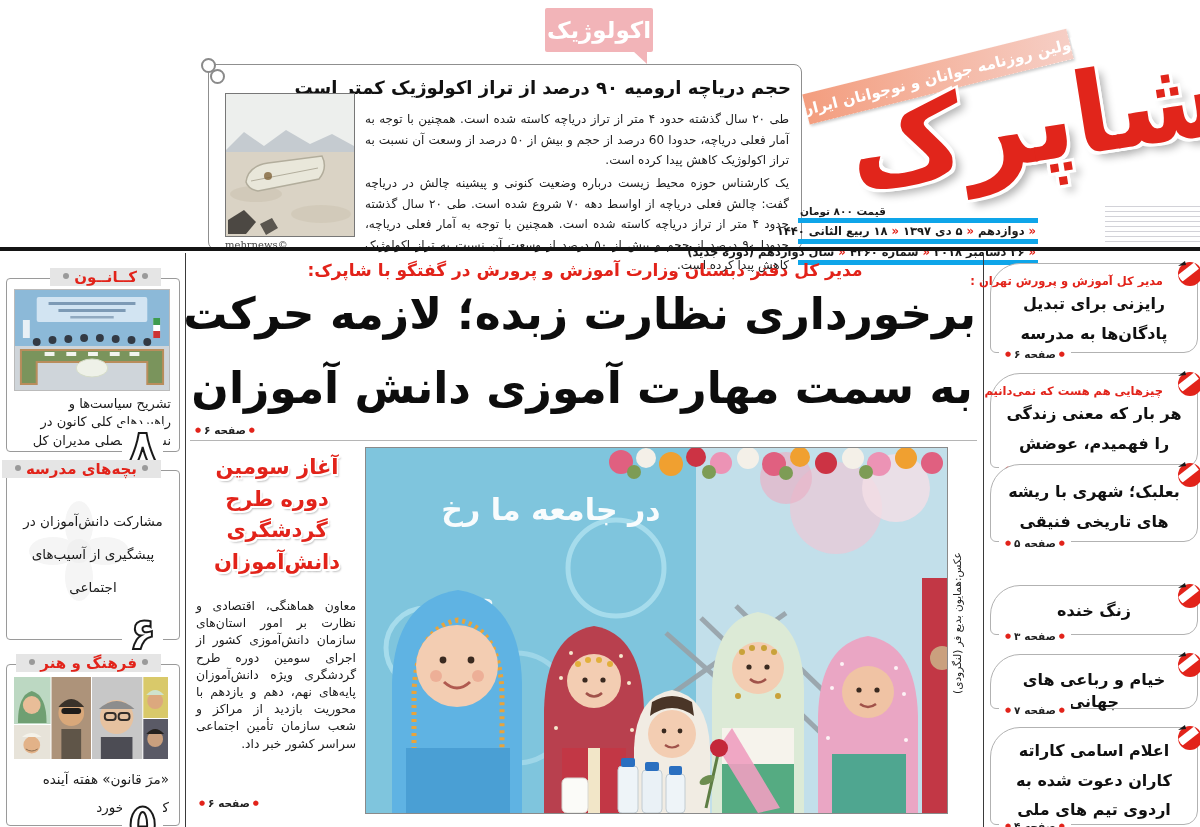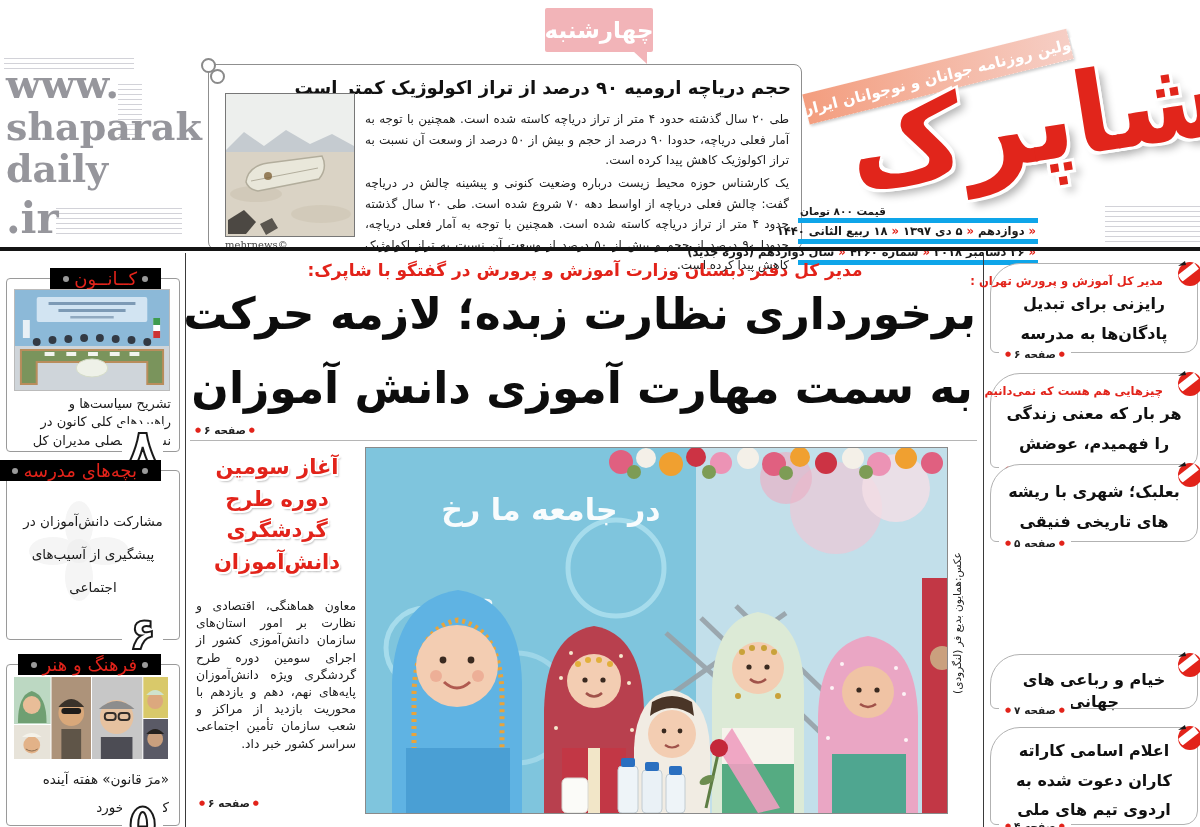--- a/index.html
+++ b/index.html
@@ -83,22 +83,22 @@
   
   .photo{position:absolute;left:365px;top:447px;width:581px;height:365px;border:1px solid #8a8a8a;background:#bcd;}
   .photo svg{display:block;}
   .photo-caption{position:absolute;left:946px;top:447px;width:28px;height:365px;}
   .photo-caption span{position:absolute;left:-154px;top:170px;display:block;width:330px;text-align:center;
             transform:rotate(-90deg);font-size:10.5px;color:#222;direction:rtl;white-space:nowrap;}
 
   
   .lbox{position:absolute;left:6px;width:172px;border:1.5px solid #9a9a9a;border-radius:4px;background:#fff;}
   .lbox1{top:278px;height:172px;} .lbox2{top:470px;height:168px;} .lbox3{top:664px;height:160px;}
-  .lbox-header{position:absolute;top:-11px;right:18px;background:#000000;padding:0 8px;color:#e2231a;
-               font-size:18px;font-weight:normal;white-space:nowrap;}
+  .lbox-header{position:absolute;top:-11px;right:18px;background:#e5e5e5;padding:0 8px;color:#e2231a;
+               font-size:15px;font-weight:bold;white-space:nowrap;}
   .lbox-header::before,.lbox-header::after{content:"";display:inline-block;width:6px;height:6px;border-radius:50%;
                background:#9a9a9a;vertical-align:3px;margin:0 5px;}
   .lbox1 .limg{position:absolute;left:7px;top:10px;width:154px;height:100px;border:1px solid #bbb;}
   .lbox1 .ltext{position:absolute;right:8px;left:8px;top:116px;direction:rtl;text-align:right;
                 font-size:13px;line-height:1.42;color:#1a1a1a;}
   .lbox2 .ltext{position:absolute;right:10px;left:10px;top:34px;direction:rtl;text-align:center;
                 font-size:13.5px;line-height:2.45;color:#1a1a1a;}
   .lbox3 .lcollage{position:absolute;left:7px;top:12px;width:154px;height:82px;}
   .lbox3 .ltext{position:absolute;right:10px;left:10px;top:100px;direction:rtl;text-align:right;
                 font-size:13.5px;line-height:2.1;color:#1a1a1a;}
@@ -120,40 +120,31 @@
   .rb4{top:585px;height:48px;} .rb5{top:654px;height:53px;} .rb6{top:727px;height:96px;}
   .rb4 .rheadline,.rb5 .rheadline{line-height:1.4;padding-top:14px;}
   .rb6 .rheadline{line-height:1.85;padding-top:8px;}
 </style>
 </head>
 <body>
 
 <div class="page">
 
   <div class="bubble">
-    <span class="bubble-label">چهارشنبه</span>
+    <span class="bubble-label">اکولوژیک</span>
     <span class="tail"></span>
   </div>
 
-  <div class="url-block">
-    <div class="url-stripe-top pinstripe"></div>
-    <div class="url-stripe-mid pinstripe"></div>
-    <div class="url-stripe-bot pinstripe"></div>
-    <div class="url-l1">www.</div>
-    <div class="url-l2">shaparak</div>
-    <div class="url-l3">daily</div>
-    <div class="url-l4">.ir</div>
-  </div>
 
   <div class="top-box">
     <div class="deco-ring ring1"></div>
     <div class="deco-ring ring2"></div>
     <div class="top-headline" dir="rtl">حجم دریاچه ارومیه ۹۰ درصد از تراز اکولوژیک کمتر است</div>
     <div class="top-body" dir="rtl">
-      <p>طی ۲۰ سال گذشته حدود ۴ متر از تراز دریاچه کاسته شده است. همچنین با توجه به آمار فعلی دریاچه، حدودا ۹۰ درصد از حجم و بیش از ۵۰ درصد از وسعت آن نسبت به تراز اکولوژیک کاهش پیدا کرده است.</p>
+      <p>طی ۲۰ سال گذشته حدود ۴ متر از تراز دریاچه کاسته شده است. همچنین با توجه به آمار فعلی دریاچه، حدودا 60 درصد از حجم و بیش از ۵۰ درصد از وسعت آن نسبت به تراز اکولوژیک کاهش پیدا کرده است.</p>
       <p>یک کارشناس حوزه محیط زیست درباره وضعیت کنونی و پیشینه چالش در دریاچه گفت: چالش فعلی دریاچه از اواسط دهه ۷۰ شروع شده است. طی ۲۰ سال گذشته حدود ۴ متر از تراز دریاچه کاسته شده است. همچنین با توجه به آمار فعلی دریاچه، حدودا ۹۰ درصد از حجم و بیش از ۵۰ درصد از وسعت آن نسبت به تراز اکولوژیک کاهش پیدا کرده است.</p>
     </div>
     <div class="top-img">
       <svg width="128" height="142" viewBox="0 0 128 142" preserveAspectRatio="none">
         <rect width="128" height="60" fill="#edefed"></rect>
         <path d="M0 56 L18 38 L38 52 L60 36 L84 50 L106 40 L128 52 L128 62 L0 62 Z" fill="#c5cbd0"></path>
         <rect y="58" width="128" height="84" fill="#dad3c5"></rect>
         <ellipse cx="30" cy="100" rx="26" ry="8" fill="#ccc3b1" opacity=".6"></ellipse>
         <ellipse cx="95" cy="120" rx="30" ry="9" fill="#cdc4b2" opacity=".6"></ellipse>
         <path d="M20 88 Q22 72 42 69 L96 62 Q102 74 93 85 L32 97 Q22 95 20 88 Z" fill="#e9e7da" stroke="#b2ad9c" stroke-width="1.5"></path>
@@ -483,20 +474,34 @@
           </clipPath>
         </defs>
       <circle cx="15" cy="15" r="12" fill="#e2231a"></circle>
       <rect x="-2" y="10" width="26" height="8" fill="#fff" transform="rotate(-38 12 14)" clip-path="url(#c3)"></rect>
       <path d="M3 7 L10 2 L11 6 Z" fill="#1a1a1a"></path>
     </svg>
     <div class="rheadline">بعلبک؛ شهری با ریشه های تاریخی فنیقی</div>
     <span class="page-ref rpref">صفحه ۵</span>
   </div>
 
+  <div class="rbox rb4 rbox-nokick">
+    <svg class="ricon" viewBox="0 0 28 28">
+      <defs>
+          <clipPath id="c4">
+            <circle cx="15" cy="15" r="12"></circle>
+          </clipPath>
+        </defs>
+      <circle cx="15" cy="15" r="12" fill="#e2231a"></circle>
+      <rect x="-2" y="10" width="26" height="8" fill="#fff" transform="rotate(-38 12 14)" clip-path="url(#c4)"></rect>
+      <path d="M3 7 L10 2 L11 6 Z" fill="#1a1a1a"></path>
+    </svg>
+    <div class="rheadline">زنگ خنده</div>
+    <span class="page-ref rpref">صفحه ۳</span>
+  </div>
 
   <div class="rbox rb5 rbox-nokick">
     <svg class="ricon" viewBox="0 0 28 28">
       <defs>
           <clipPath id="c5">
             <circle cx="15" cy="15" r="12"></circle>
           </clipPath>
         </defs>
       <circle cx="15" cy="15" r="12" fill="#e2231a"></circle>
       <rect x="-2" y="10" width="26" height="8" fill="#fff" transform="rotate(-38 12 14)" clip-path="url(#c5)"></rect>

